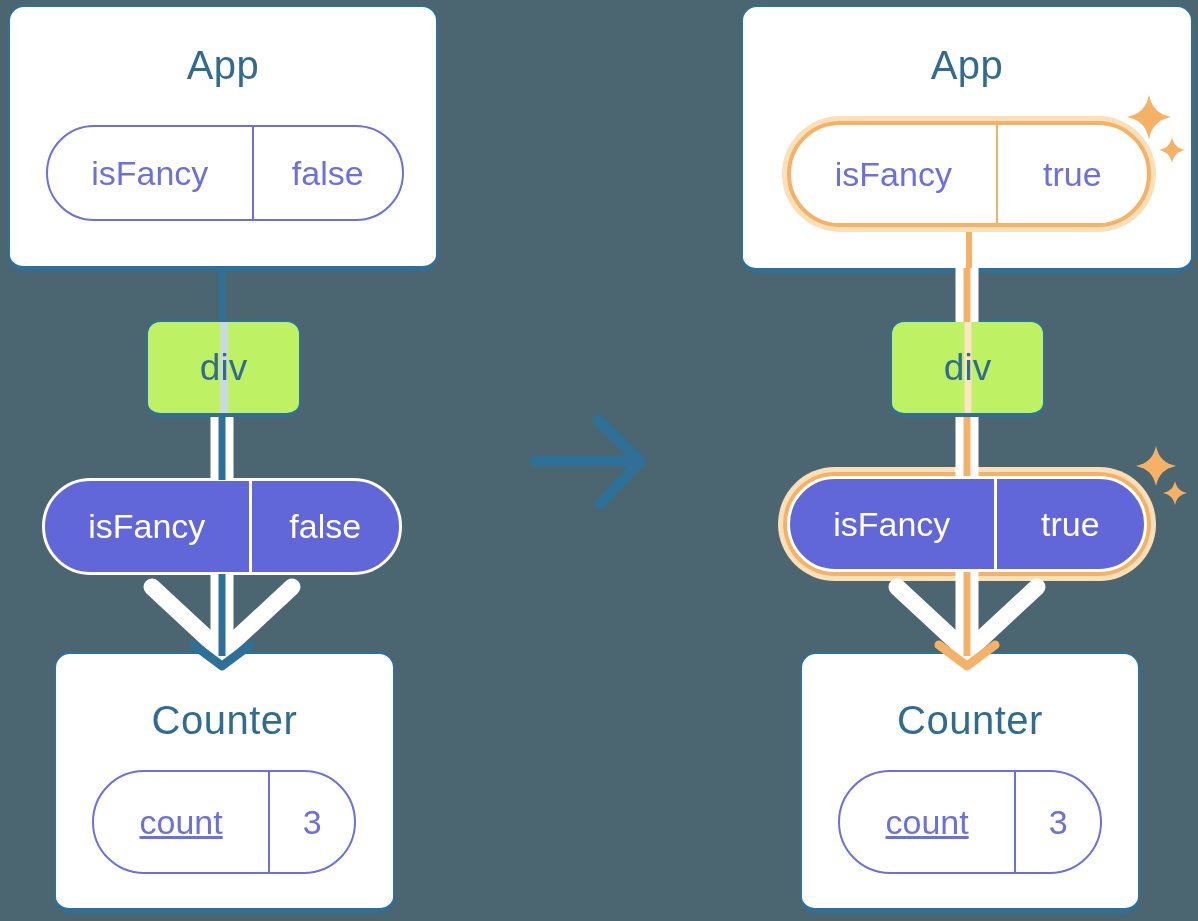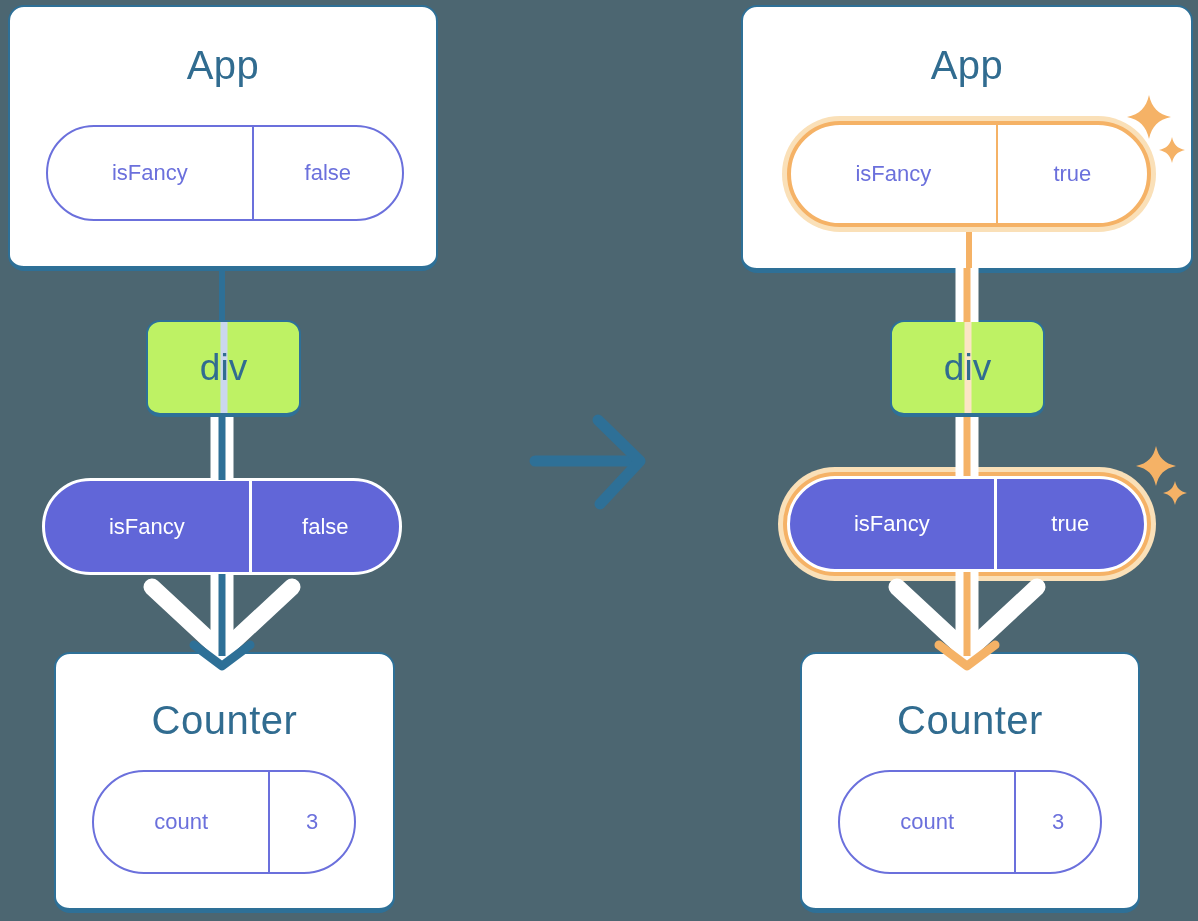--- a/index.html
+++ b/index.html
@@ -18,35 +18,35 @@
     position:absolute;background:#fff;box-sizing:border-box;
     border:2px solid var(--steel);border-bottom:5px solid var(--steel);
     border-radius:16px;z-index:2;
   }
   .card-title{
     text-align:center;color:var(--steel-text);font-size:40px;font-weight:500;
     letter-spacing:0.5px;
   }
   .pill{
     position:absolute;box-sizing:border-box;display:flex;align-items:stretch;
-    border-radius:999px;font-size:22px;overflow:hidden;z-index:3;justify-content:center;
+    border-radius:999px;font-size:34px;overflow:hidden;z-index:3;justify-content:center;
   }
   .pill .seg{display:flex;align-items:center;justify-content:center;box-sizing:border-box;}
   .pill .seg.name{width:57.5%;}
   .pill .seg.val{flex:1;}
   .pill.outline{background:#fff;border:2.5px solid var(--purple);color:var(--purple);}
   .pill.outline .seg.val{border-left:2.5px solid var(--purple);}
   .pill.orange-outline{background:#fff;border:4px solid var(--orange);color:var(--purple);
     box-shadow:0 0 0 5px var(--orange-glow);overflow:hidden;}
   .pill.orange-outline .seg.val{border-left:2.5px solid var(--orange);}
   .pill.filled{background:var(--purple-fill);border:3px solid #fff;color:#fff;}
   .pill.filled .seg.val{border-left:3px solid #fff;}
   .pill.glow{box-shadow:0 0 0 4px var(--orange), 0 0 0 9px var(--orange-glow);}
   .val-bold{font-weight:normal;}
-  .counter-pill .seg.name{width:67%;}
+  .counter-pill .seg.name{width:67%;text-decoration:underline;}
   .div-box{
     position:absolute;background:#bef264;box-sizing:border-box;z-index:2;
     border:2px solid var(--steel);border-bottom:4px solid var(--steel);
     border-radius:14px;display:flex;align-items:center;justify-content:center;
   }
   .div-label{position:relative;z-index:2;color:var(--steel-text);font-size:37px;font-weight:500;}
   .pass-line{position:absolute;top:0;bottom:0;left:50%;width:7px;transform:translateX(-50%);z-index:1;}
   .pass-line.blue{background:var(--pass-line-blue);}
   .pass-line.peach{background:var(--pass-line-orange);}
   .inner-orange-line{position:absolute;width:6px;background:var(--orange);z-index:1;}

